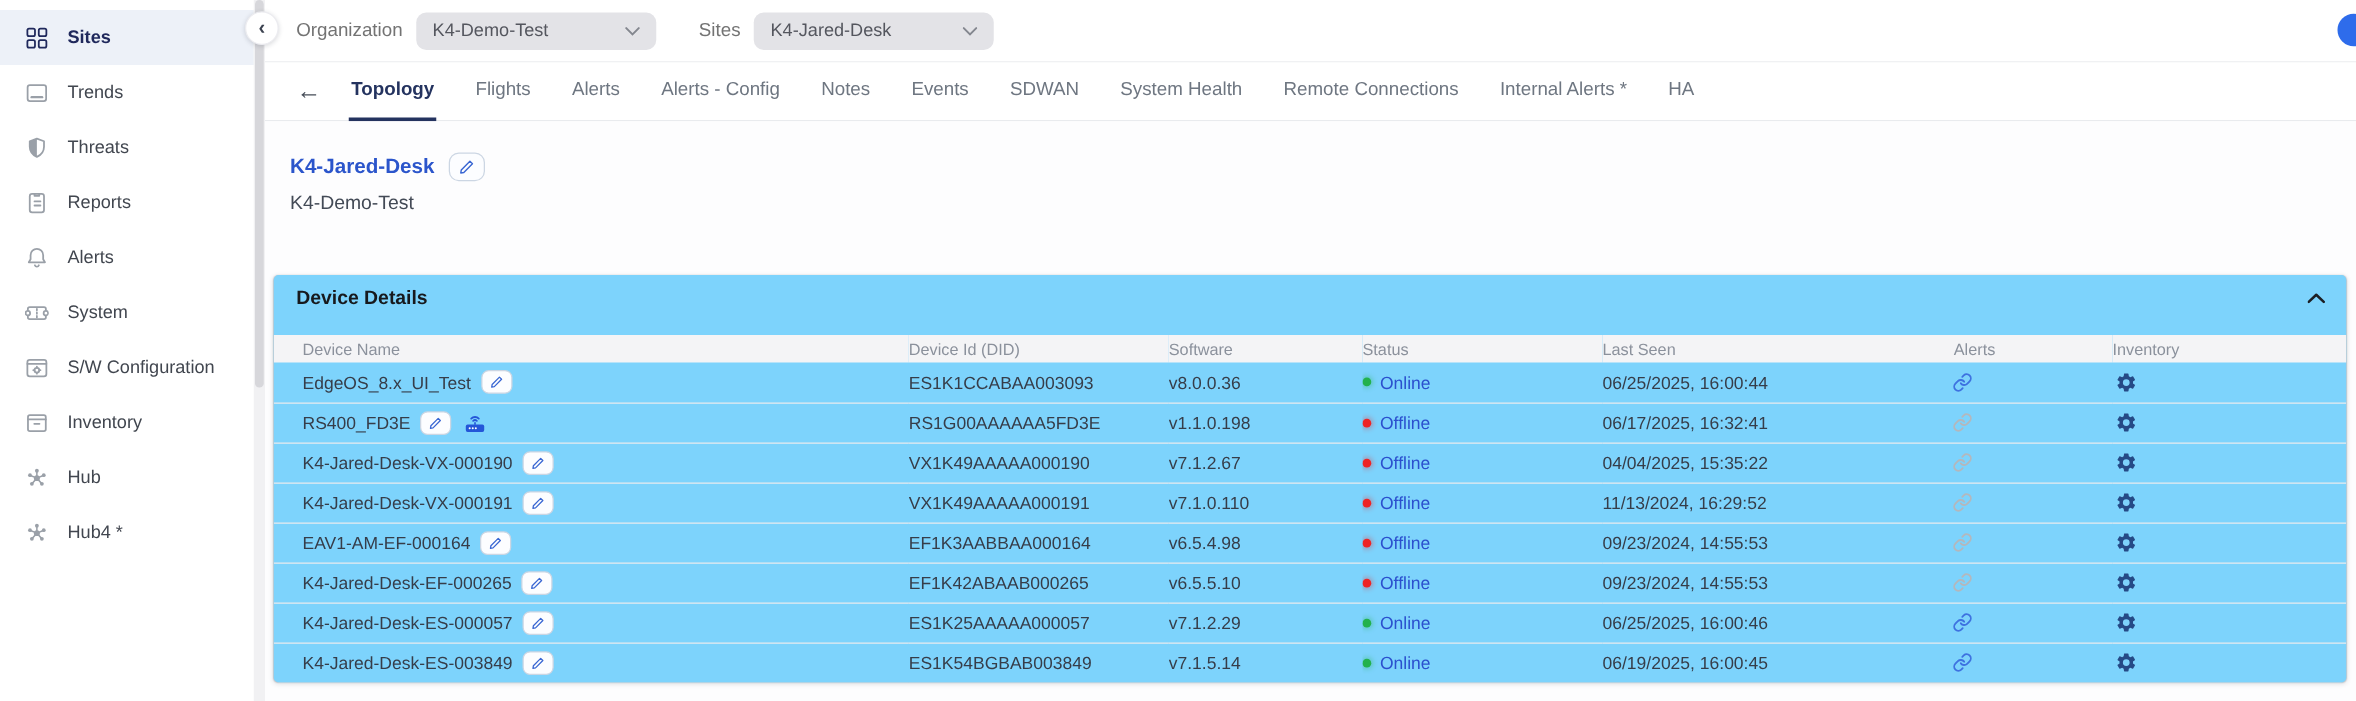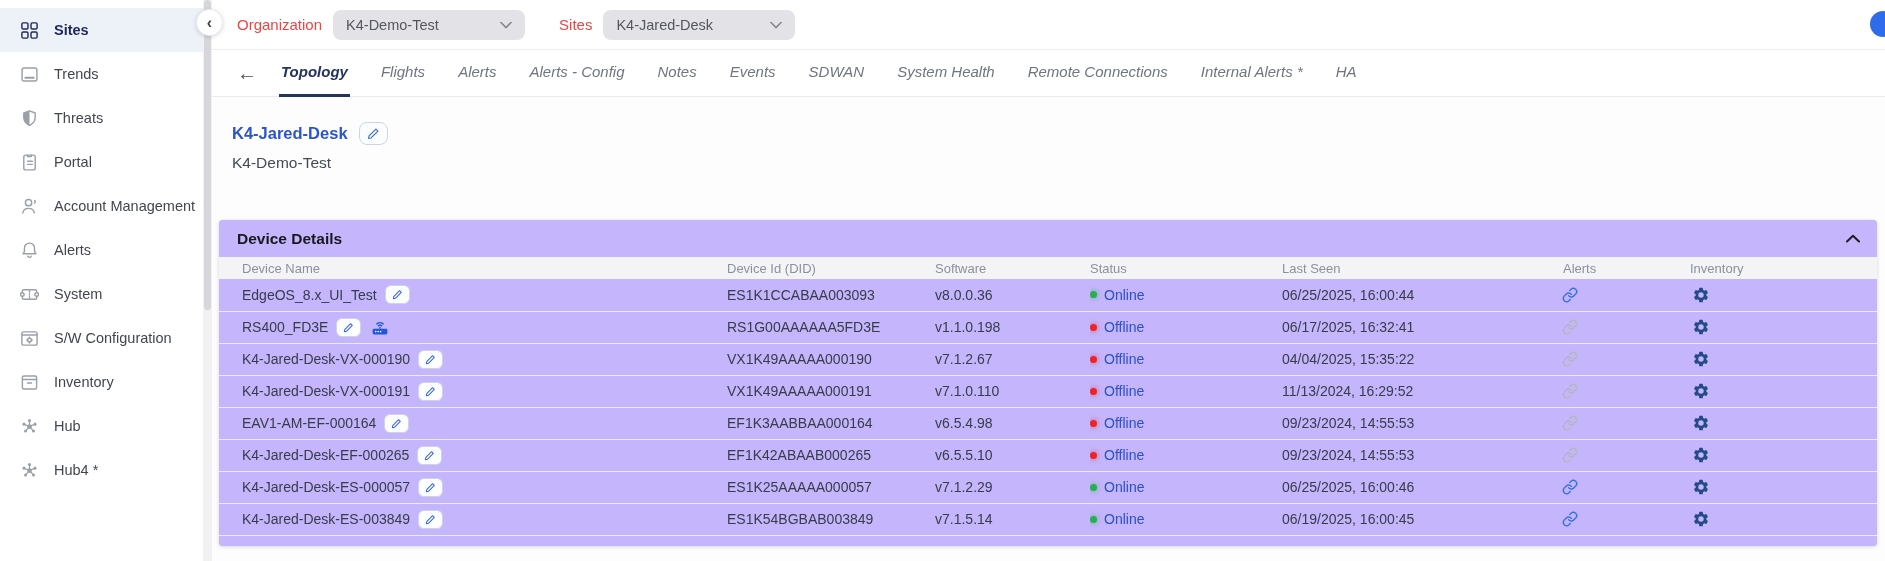--- a/index.html
+++ b/index.html
@@ -20,51 +20,51 @@
   .si { width:19px; height:19px; fill:none; stroke:currentColor; stroke-width:1.5;
     stroke-linecap:round; stroke-linejoin:round; }
   .side-scroll { position:absolute; left:203px; top:0; width:9px; height:561px; background:#f1f1f3; z-index:6; }
   .side-thumb { position:absolute; left:1px; top:0; width:7px; height:310px; background:#d7d7db; border-radius:4px; }
   .collapse-btn { position:absolute; left:196px; top:9px; width:27px; height:27px; border-radius:50%;
     background:#fff; border:1px solid #ececf0; box-shadow:0 1px 4px rgba(30,35,50,.18);
     color:#3c4250; font-size:16px; line-height:24px; text-align:center; cursor:pointer; z-index:9; font-weight:bold; }
   
   .topbar { position:absolute; left:212px; right:0; top:0; height:50px; background:#fff;
     border-bottom:1px solid #ebedf0; display:flex; align-items:center; padding-left:25px; }
-  .bar-label { font-size:15px; color:#ef4444; margin-right:11px; }
+  .bar-label { font-size:15px; color:#737373; margin-right:11px; }
   .bar-label.sites { margin-left:34px; }
   .select { width:192px; height:30px; background:#e3e3e7; border-radius:8px; display:flex;
     align-items:center; justify-content:space-between; padding:0 13px; color:#54565e;
     font-size:14.5px; cursor:pointer; white-space:nowrap; }
   .select .chev { flex:0 0 auto; }
   .fab { position:absolute; right:-11px; top:11px; width:26px; height:26px; border-radius:50%;
     background:#2e6ceb; cursor:pointer; }
   
   .tabbar { position:absolute; left:212px; right:0; top:50px; height:47px; background:#fff;
     border-bottom:1px solid #e9ebee; display:flex; align-items:center; padding-left:25px; }
   .back { font-size:20px; color:#474e59; margin-right:22px; cursor:pointer; line-height:1; }
   .tab { margin-right:29px; padding:0 2px; font-size:15px; color:#6e7681; height:47px;
-    display:flex; align-items:center; border-bottom:3px solid transparent; cursor:pointer; white-space:nowrap;font-style:italic; }
+    display:flex; align-items:center; border-bottom:3px solid transparent; cursor:pointer; white-space:nowrap; }
   .tab.active { color:#24335f; font-weight:bold; border-bottom-color:#24335f; }
   
   .content { position:absolute; left:212px; right:0; top:97px; bottom:0; background:#fdfdfe; }
   .title-row { position:absolute; left:20px; top:25px; display:flex; align-items:center; gap:11px; }
   .site-title { font-size:16.5px; font-weight:bold; color:#2b55cb; }
   .edit-pill { display:inline-flex; align-items:center; justify-content:center; background:#fcfdff;
     border:1px solid #ccd6e3; border-radius:8px; cursor:pointer; color:#3a67d3; }
   .edit-pill.lg { width:29px; height:23px; }
   .edit-pill.sm { width:25px; height:19px; border-radius:6px; margin-left:8px; }
   .org-name { position:absolute; left:20px; top:57px; font-size:15.5px; color:#434a56; }
   
-  .card { position:absolute; left:7px; right:8px; top:123px; bottom:15px; background:#c4b5fd;
+  .card { position:absolute; left:7px; right:8px; top:123px; bottom:15px; background:#7dd3fc;
     border-radius:4px; box-shadow:0 1px 4px rgba(25,33,50,.14), 0 0 1px rgba(25,33,50,.2); overflow:hidden; }
   .card-header { height:37px; display:flex; align-items:center; justify-content:space-between; padding:0 17px 0 18px; }
   .card-title { font-size:15.5px; font-weight:bold; color:#17191d; }
   .panel-chevron { background:none; border:none; cursor:pointer; display:flex; align-items:center; }
-  table { width:100%; border-collapse:collapse; table-layout:fixed; }
+  table { width:100%; border-collapse:collapse; table-layout:fixed;margin-top:11px; }
   thead th { background:#f4f4f6; height:22px; font-size:13px; font-weight:normal; color:#8b919c;
     text-align:left; padding:0; white-space:nowrap; }
   thead th:first-child, tbody td:first-child { padding-left:23px; }
   thead th:nth-child(6) { padding-left:3px; }
   tbody td { height:32px; border-bottom:1px solid #e9ebee; font-size:14px; color:#363d49;
     white-space:nowrap; overflow:hidden; padding:0; }
   .name-cell { display:flex; align-items:center; }
   .status-cell { display:flex; align-items:center; gap:7px; }
   .dot { width:7px; height:7px; border-radius:50%; flex:0 0 auto; }
   .status-link { font-size:14px; text-decoration:none; cursor:pointer; }
@@ -108,31 +108,21 @@
           <span class="si-label">Threats</span>
         </div>
         <div class="side-item">
           <span class="si-wrap">
             <svg class="si" viewBox="0 0 20 20">
               <rect x="4" y="2.2" width="12" height="15.6" rx="2"></rect>
               <path d="M8 8.6h5M8 12h5"></path>
               <path d="M8 2.2v1.6h4V2.2"></path>
             </svg>
           </span>
-          <span class="si-label">Portal</span>
-        </div>
-        <div class="side-item">
-          <span class="si-wrap">
-            <svg class="si" viewBox="0 0 20 20">
-              <circle cx="9" cy="6" r="3.3"></circle>
-              <path d="M3 16.8c.4-3.2 2.7-4.8 6-4.8s5.6 1.6 6 4.8"></path>
-              <path d="M15.3 3.6c1 .4 1 2.3 0 2.7"></path>
-            </svg>
-          </span>
-          <span class="si-label">Account Management</span>
+          <span class="si-label">Reports</span>
         </div>
         <div class="side-item">
           <span class="si-wrap">
             <svg class="si" viewBox="0 0 20 20">
               <path d="M10 2.2a5.3 5.3 0 0 1 5.3 5.3v3.4l1.5 2.6H3.2l1.5-2.6V7.5A5.3 5.3 0 0 1 10 2.2z"></path>
               <path d="M8.3 16a1.8 1.8 0 0 0 3.4 0"></path>
             </svg>
           </span>
           <span class="si-label">Alerts</span>
         </div>

